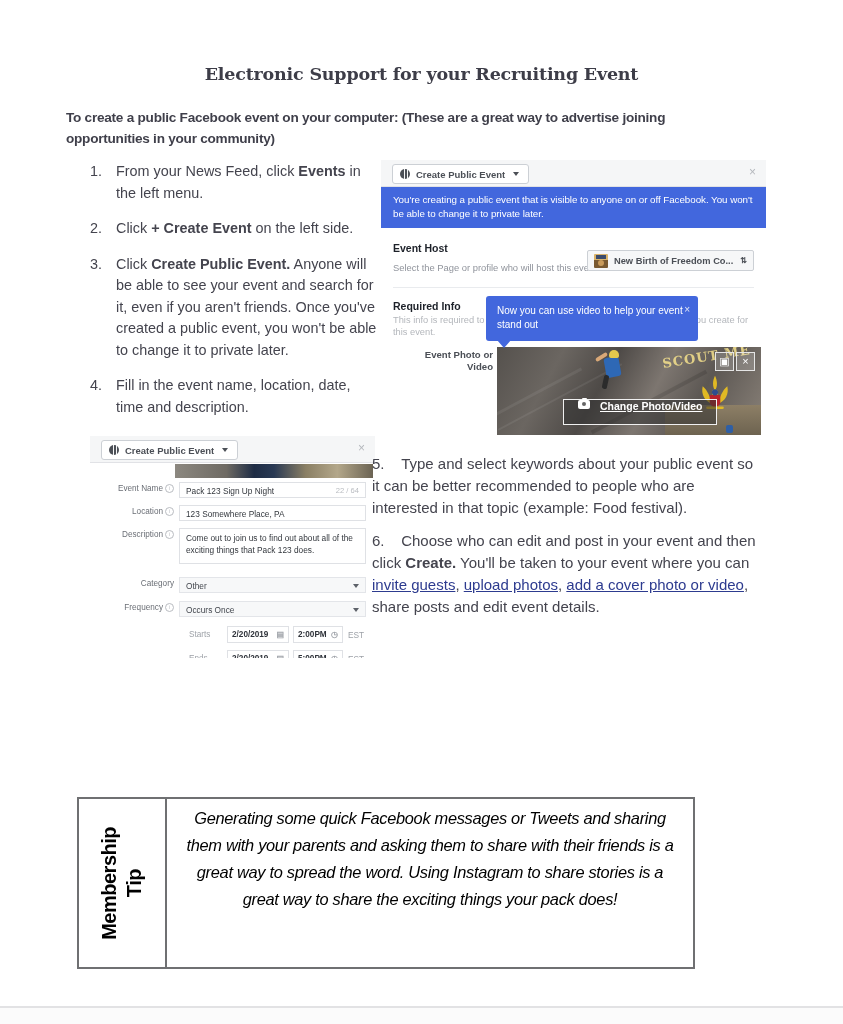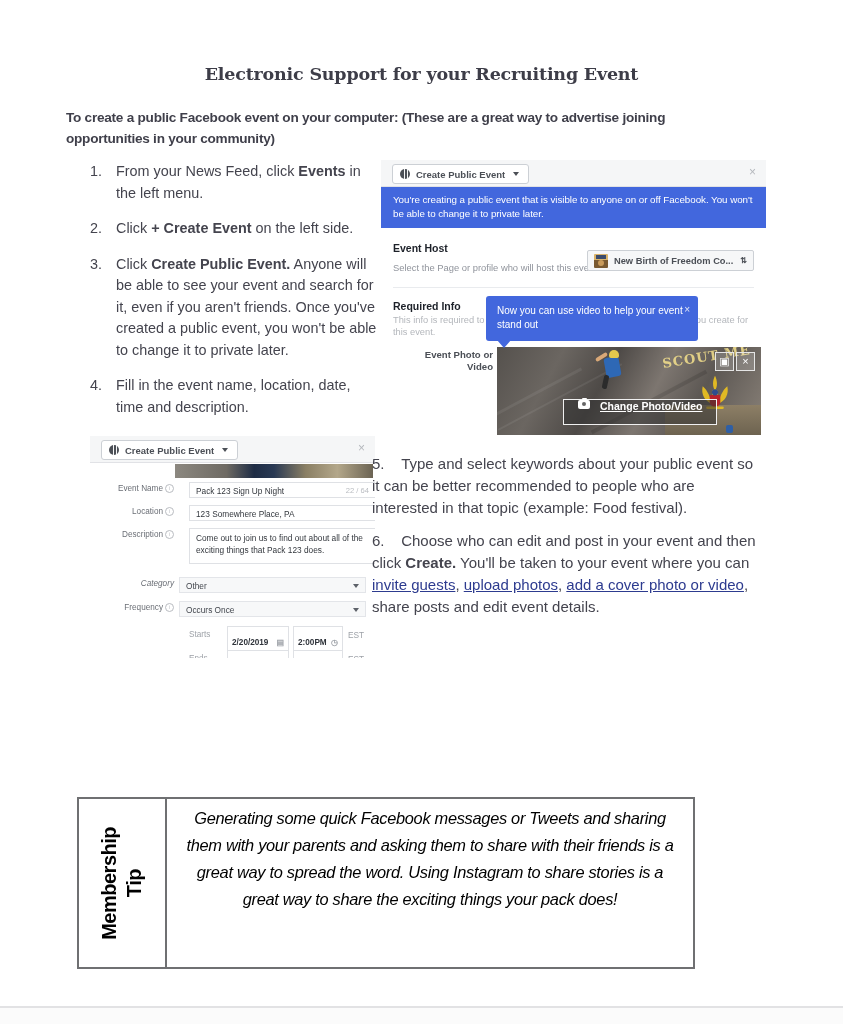--- a/index.html
+++ b/index.html
@@ -442,21 +442,20 @@
   .finput {
     position: absolute;
     left: 89px;
     width: 187px;
     border: 1px solid #dfe1e5;
     background: #fff;
     box-sizing: border-box;
     color: #33373d;
     font-size: 8.3px;
     padding: 3px 6px;
-    margin-left: 10px;
   }
   .counter {
     position: absolute;
     right: 6px; top: 3px;
     color: #b9bcc1;
     font-size: 7.6px;
   }
   .fselect {
     position: absolute;
     left: 89px;
@@ -490,21 +489,21 @@
     height: 17px;
     border: 1px solid #dfe1e5;
     background: #fff;
     box-sizing: border-box;
     font-size: 8.2px;
     font-weight: bold;
     color: #2f333a;
     display: flex;
     align-items: center;
     justify-content: space-between;
-    padding: 15px 4px;
+    padding: 0 4px;
   }
   .tz {
     position: absolute;
     color: #9ea2a8;
     font-size: 8.3px;
     top: 4px;
   }
   .cal-ico, .clk-ico { color: #9ea2a8; font-size: 8px; }
 
   
@@ -716,21 +715,21 @@
     <div class="frow" style="top:94px;">
       <div class="flabel">
         <span>Description</span><span class="info-i">i</span>
       </div>
       <div class="finput" style="top:-2px;height:36px;line-height:12px;">
         <span>Come out to join us to find out about all of the exciting things that Pack 123 does.</span>
       </div>
     </div>
 
     <div class="frow" style="top:141px;">
-      <div class="flabel" style="top:2px;font-style:italic;">Category</div>
+      <div class="flabel" style="top:2px;">Category</div>
       <div class="fselect">
         <span>Other</span>
         <span class="sel-caret"></span>
       </div>
     </div>
 
     <div class="frow" style="top:165px;">
       <div class="flabel" style="top:2px;">
         <span>Frequency</span><span class="info-i">i</span>
       </div>

